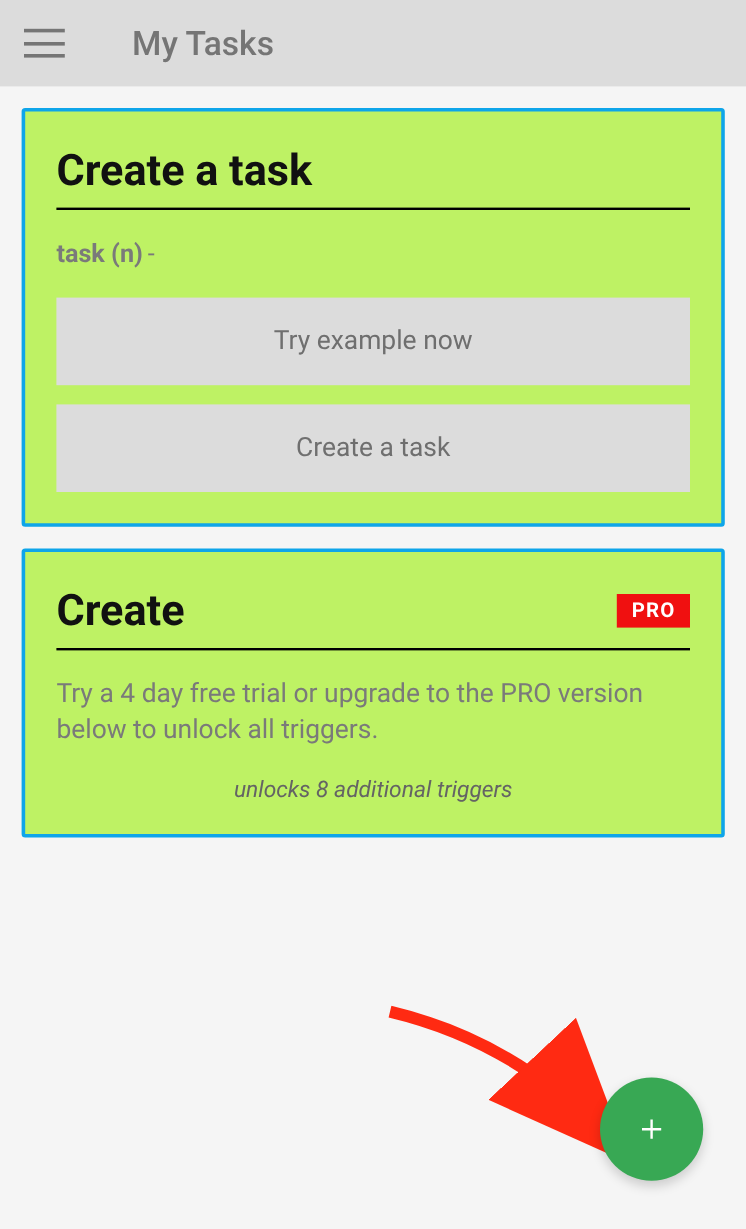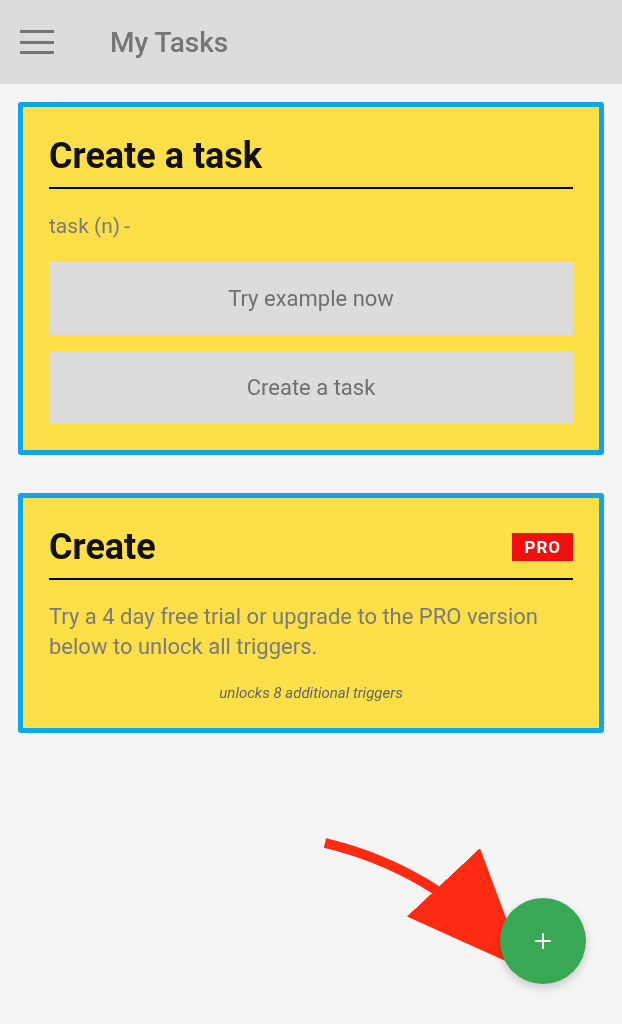--- a/index.html
+++ b/index.html
@@ -6,21 +6,21 @@
     body {
       font-family: Roboto, -apple-system, BlinkMacSystemFont, "Segoe UI", Helvetica, Arial, sans-serif;
       background: #f5f5f5;
       width: 622px;
       height: 1024px;
       overflow: hidden;
       position: relative;
     }
     .toolbar {
       background: #dcdcdc;
-      height: 84px;
+      height: 72px;
       display: flex;
       align-items: center;
       padding: 0 20px;
     }
     .hamburger {
       width: 34px;
       height: 24px;
       display: flex;
       flex-direction: column;
       justify-content: space-between;
@@ -35,25 +35,25 @@
     .toolbar-title {
       margin-left: 56px;
       font-size: 28px;
       color: #757575;
       font-weight: 500;
     }
     .content {
       padding: 18px;
     }
     .card {
-      background: #fde047;
-      border: 5px solid #0ea5e9;
+      background: #bef264;
+      border: 3px solid #0ea5e9;
       border-radius: 3px;
       padding: 28px 26px 26px 26px;
-      margin-bottom: 38px;
+      margin-bottom: 18px;
     }
     .card-header {
       display: flex;
       align-items: center;
       justify-content: space-between;
       padding-bottom: 10px;
       border-bottom: 2px solid #000;
     }
     .card-title {
       font-size: 36px;
@@ -70,21 +70,21 @@
     }
     .task-def {
       margin-top: 24px;
       margin-bottom: 22px;
       color: #7a7a7a;
       font-size: 21px;
       line-height: 1.3;
       display: flex;
     }
     .task-def-term {
-      font-weight: 400;
+      font-weight: 700;
       white-space: nowrap;
     }
     .task-def-sep {
       padding: 0 6px 0 4px;
     }
     .task-def-body {
       flex: 1;
     }
     .card-btn {
       display: block;
@@ -106,21 +106,21 @@
       margin-top: 22px;
       margin-bottom: 22px;
       color: #7a7a7a;
       font-size: 22px;
       line-height: 1.35;
     }
     .unlocks-text {
       text-align: center;
       font-style: italic;
       color: #646464;
-      font-size: 15px;
+      font-size: 19px;
       margin-top: 18px;
     }
     
     .fab {
       position: absolute;
       right: 36px;
       bottom: 40px;
       width: 86px;
       height: 86px;
       border-radius: 50%;

